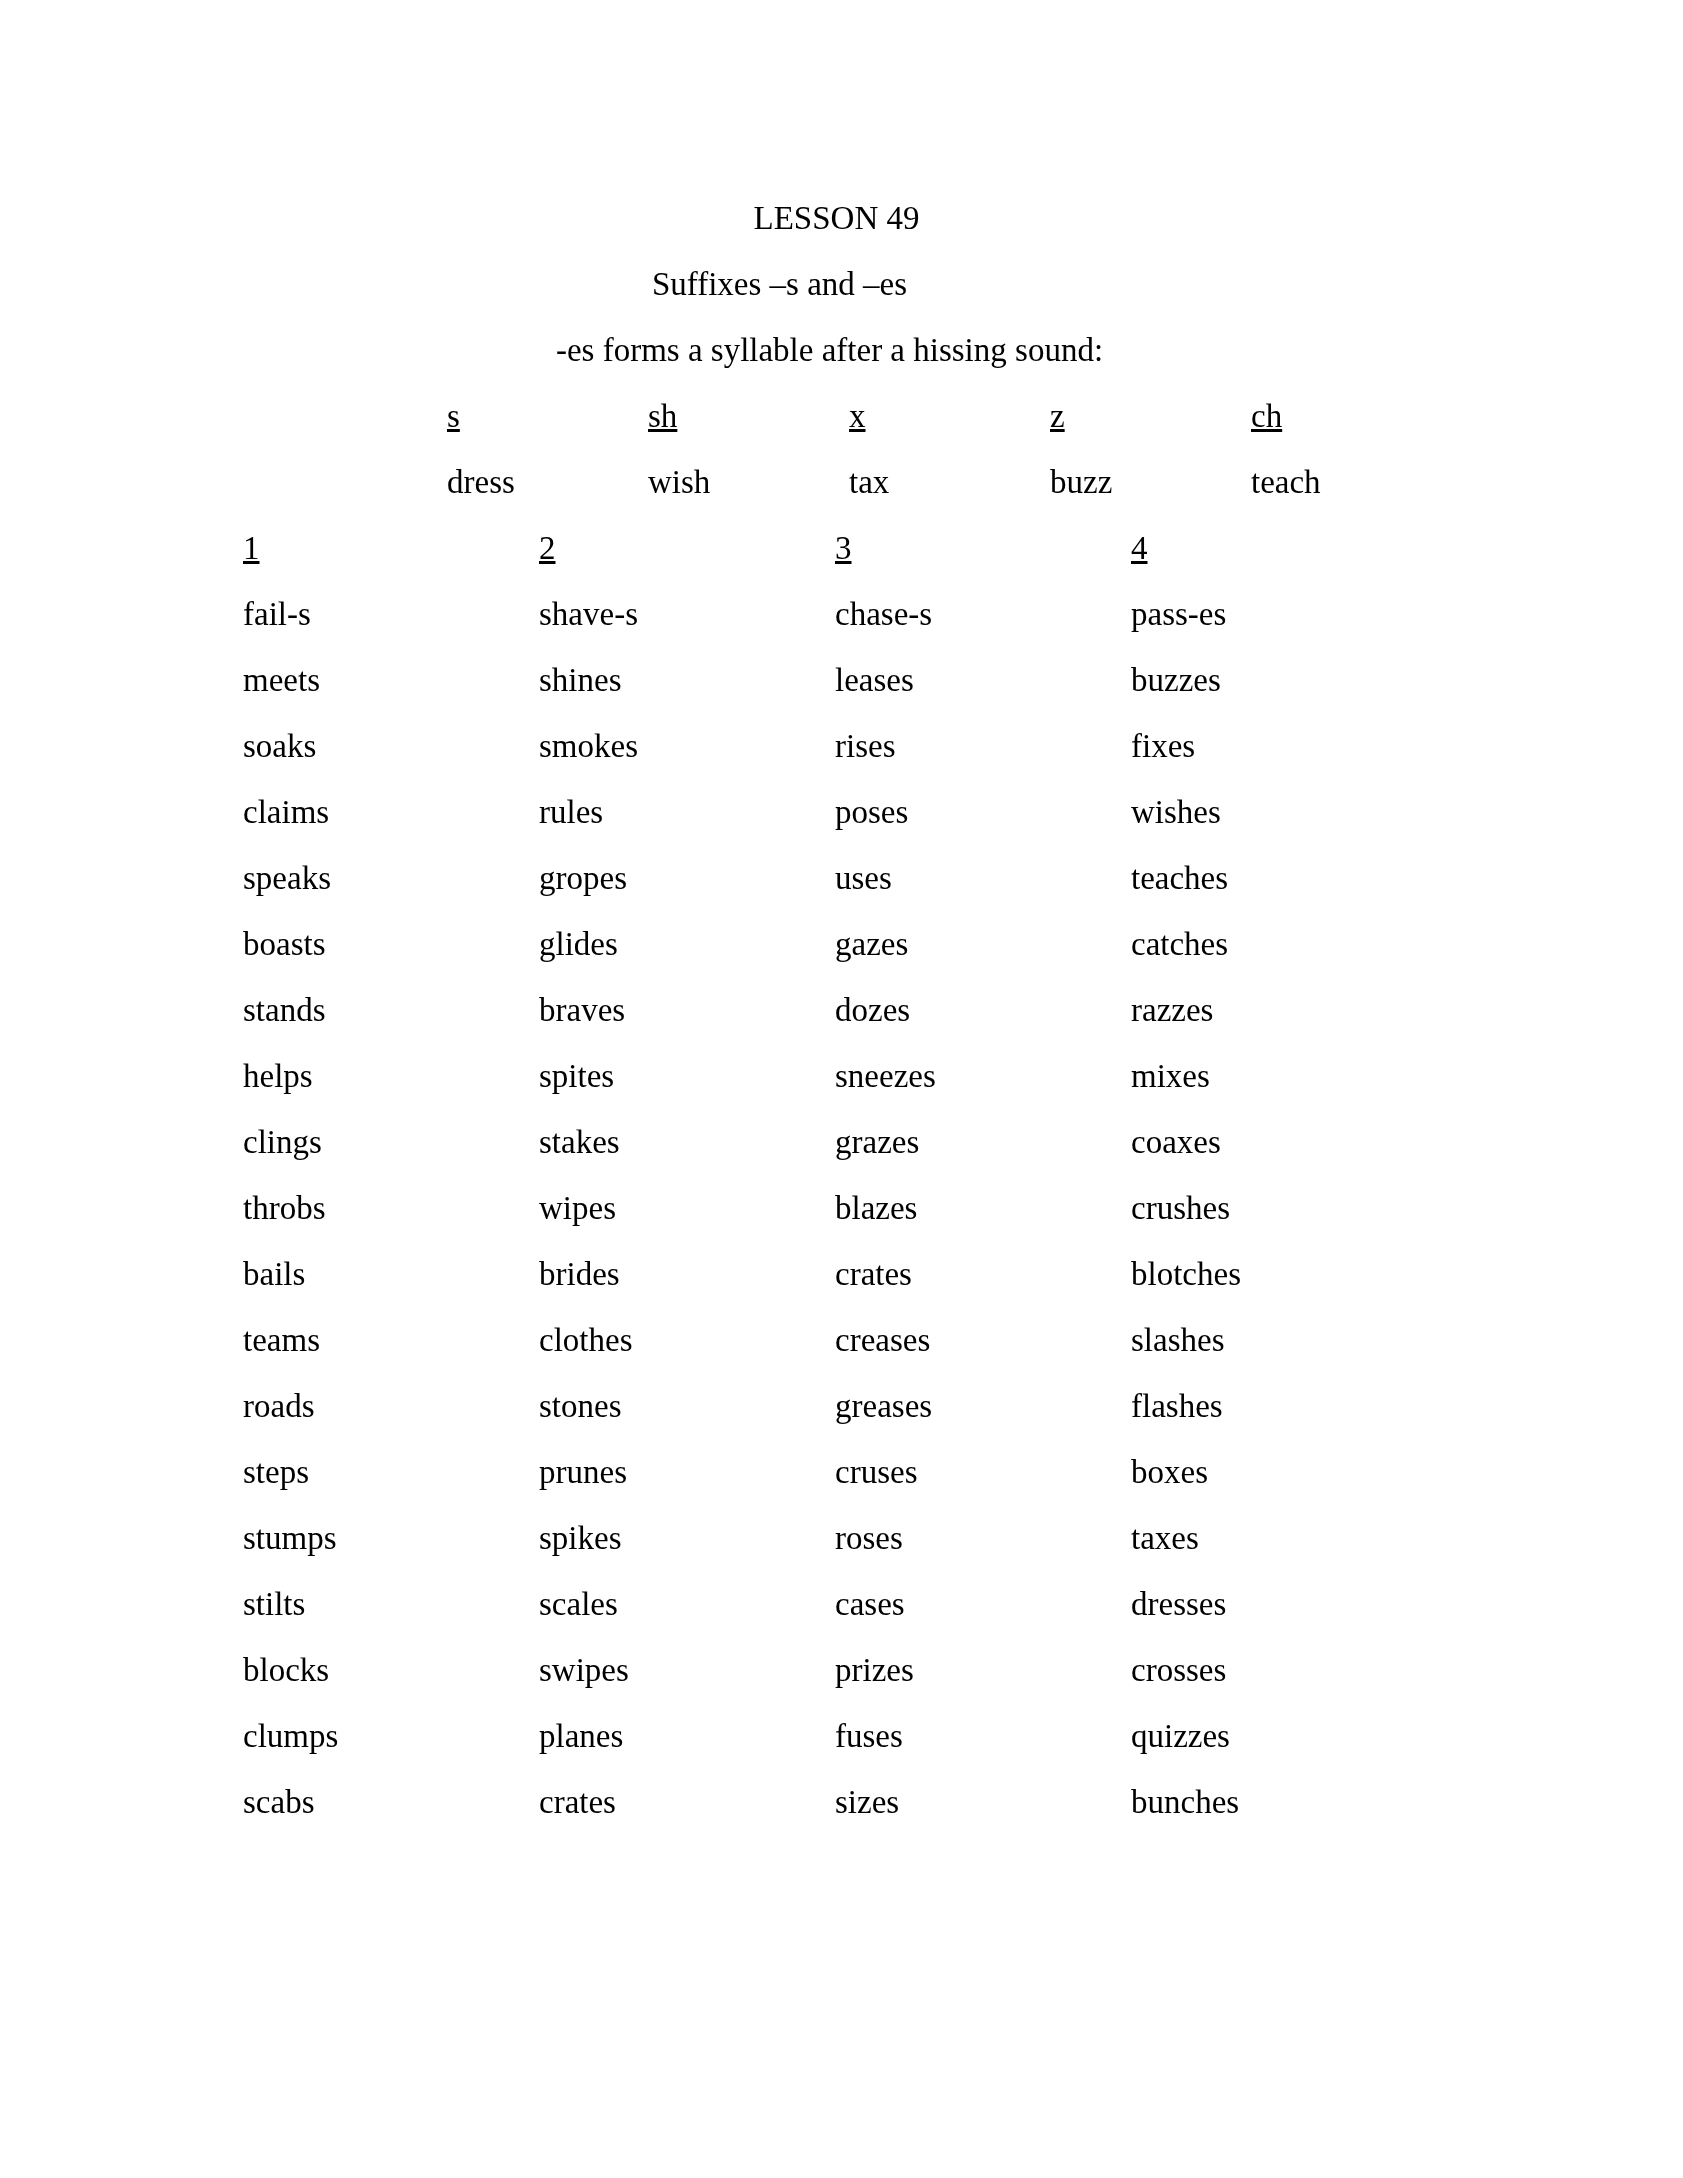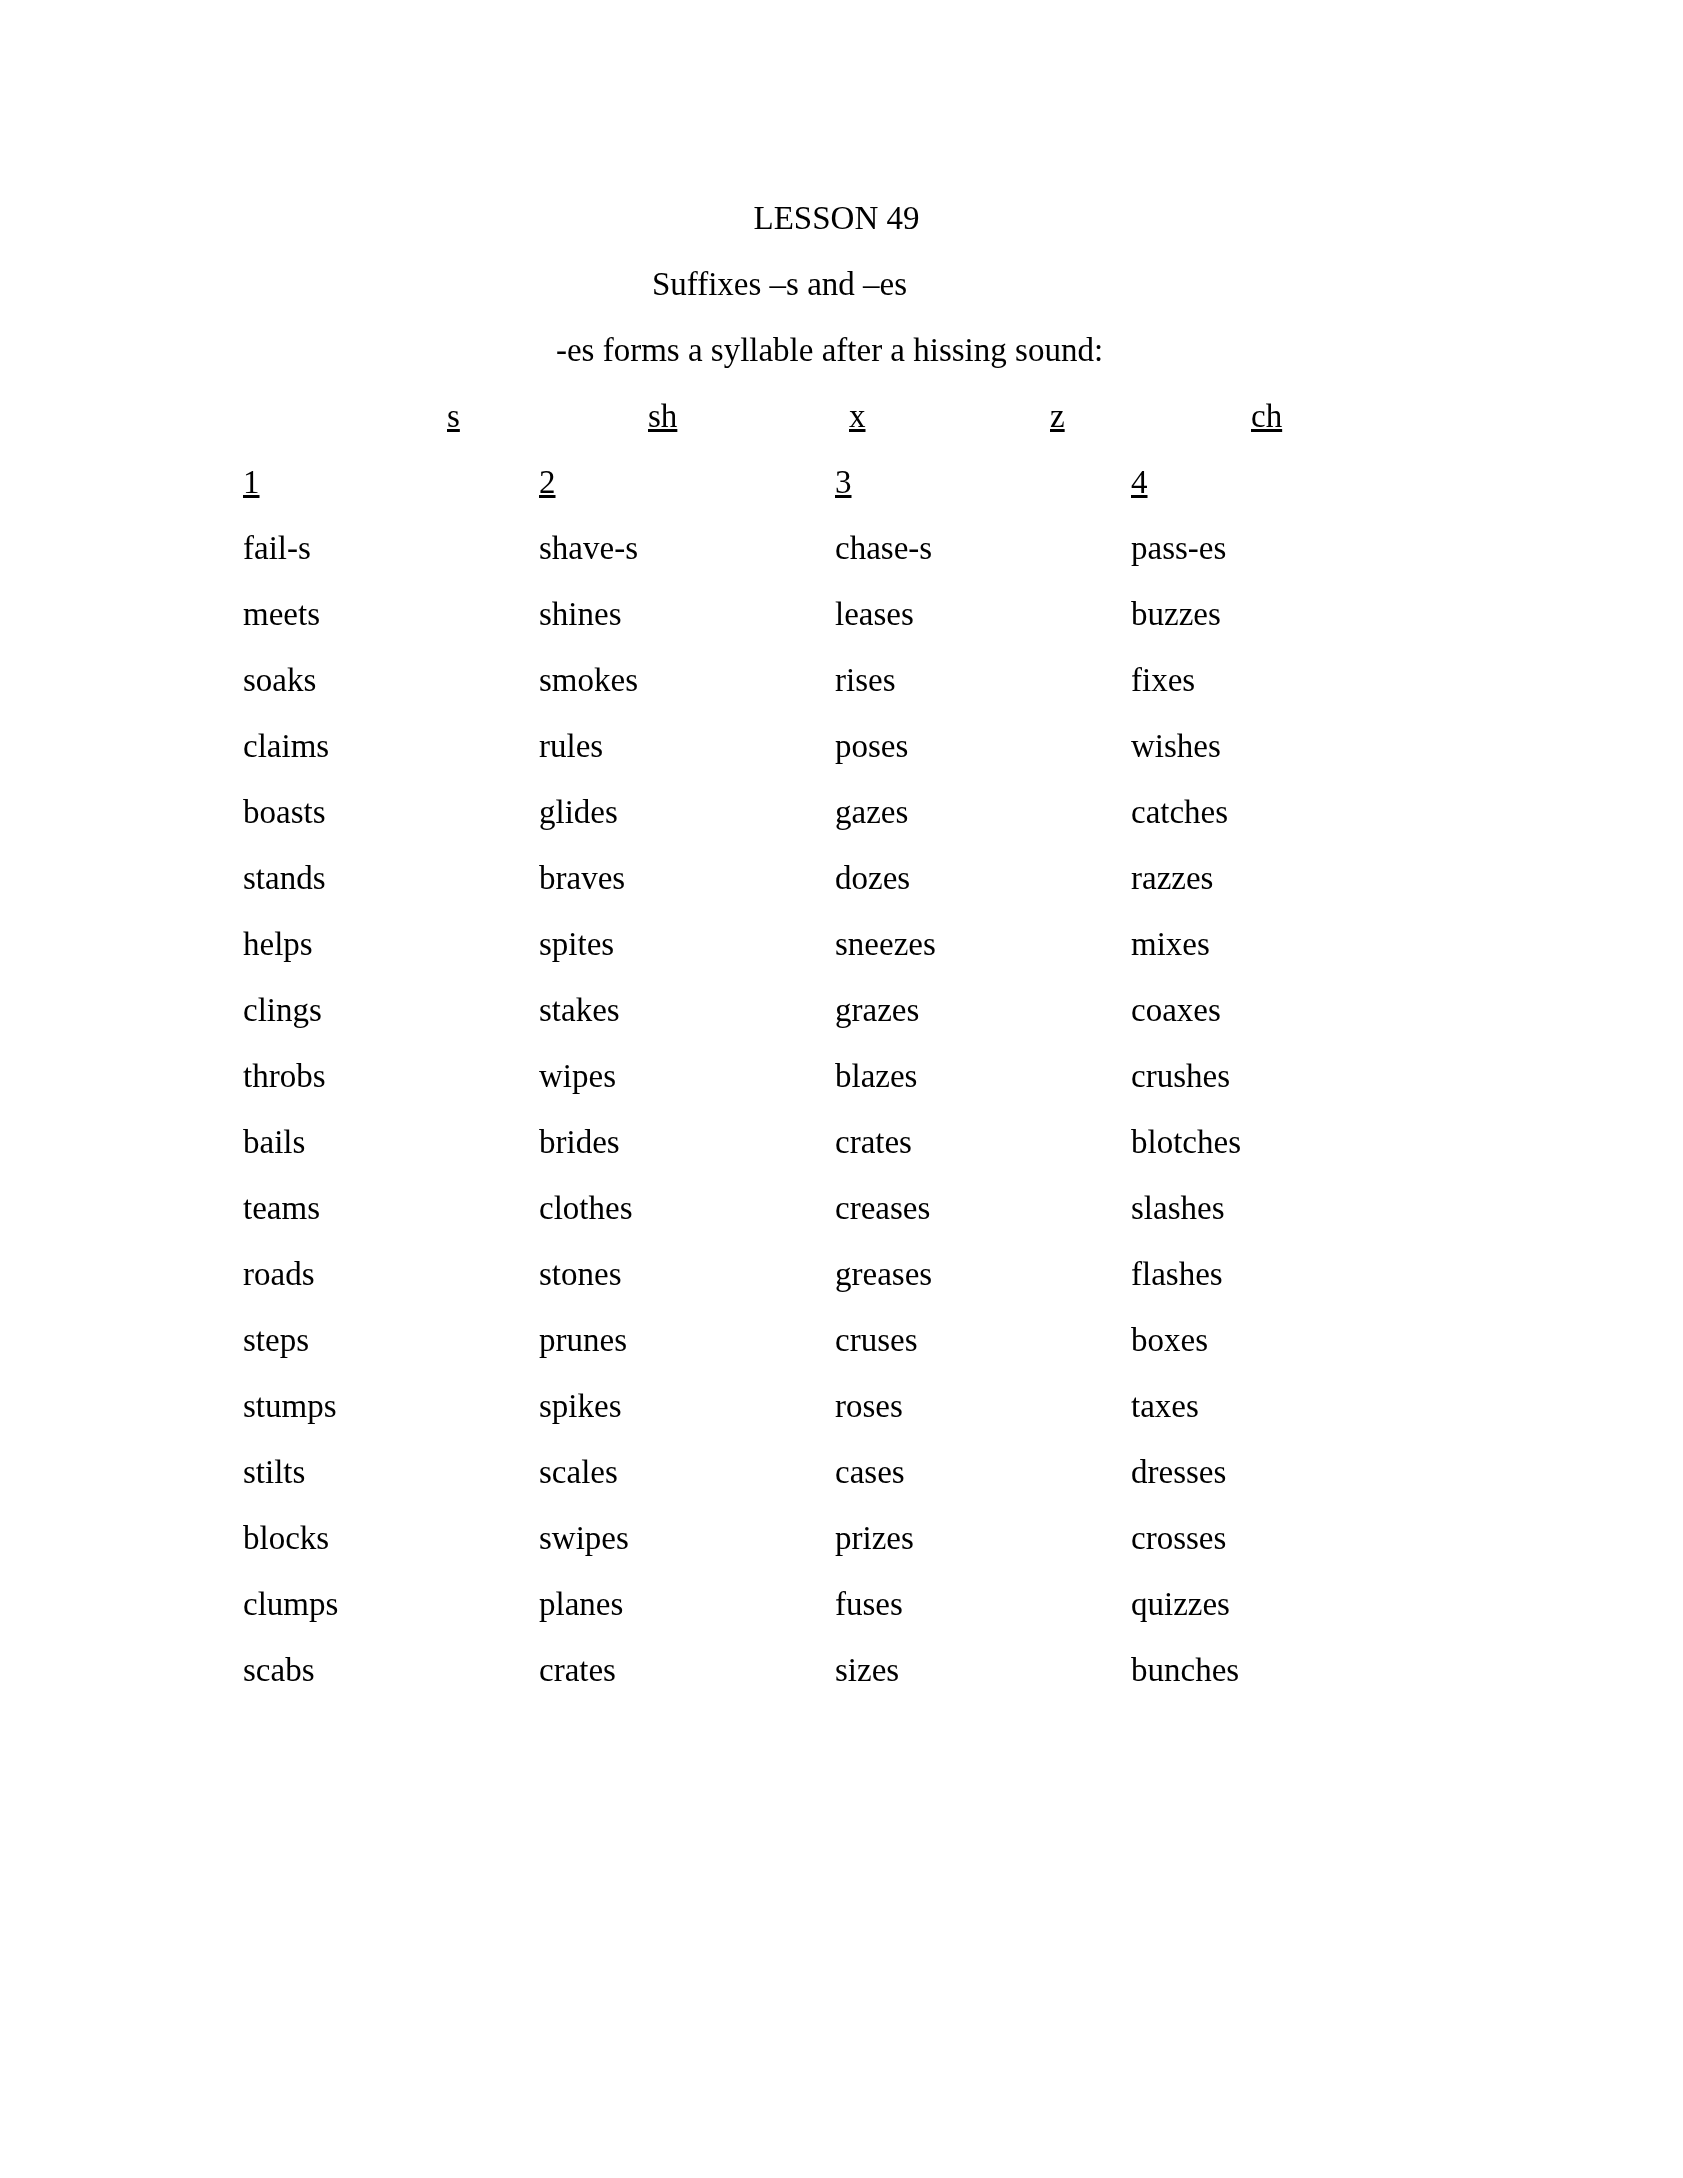--- a/index.html
+++ b/index.html
@@ -31,28 +31,30 @@
 </style>
 </head>
 <body>
 
 <div class="page">
   <div class="line center shift-title">LESSON 49</div>
   <div class="line center shift-subtitle">Suffixes –s and –es</div>
   <div class="line center shift-instruction">-es forms a syllable after a hissing sound:</div>
 
   <div class="ex-row"><span class="u">s</span><span class="u">sh</span><span class="u">x</span><span class="u">z</span><span class="u">ch</span></div>
+  <div class="ex-row"><span>dress</span><span>wish</span><span>tax</span><span>buzz</span><span>teach</span></div>
 
   <div class="col-row"><span class="u">1</span><span class="u">2</span><span class="u">3</span><span class="u">4</span></div>
 
   <div>
       <div class="col-row"><span>fail-s</span><span>shave-s</span><span>chase-s</span><span>pass-es</span></div>
       <div class="col-row"><span>meets</span><span>shines</span><span>leases</span><span>buzzes</span></div>
       <div class="col-row"><span>soaks</span><span>smokes</span><span>rises</span><span>fixes</span></div>
       <div class="col-row"><span>claims</span><span>rules</span><span>poses</span><span>wishes</span></div>
+      <div class="col-row"><span>speaks</span><span>gropes</span><span>uses</span><span>teaches</span></div>
       <div class="col-row"><span>boasts</span><span>glides</span><span>gazes</span><span>catches</span></div>
       <div class="col-row"><span>stands</span><span>braves</span><span>dozes</span><span>razzes</span></div>
       <div class="col-row"><span>helps</span><span>spites</span><span>sneezes</span><span>mixes</span></div>
       <div class="col-row"><span>clings</span><span>stakes</span><span>grazes</span><span>coaxes</span></div>
       <div class="col-row"><span>throbs</span><span>wipes</span><span>blazes</span><span>crushes</span></div>
       <div class="col-row"><span>bails</span><span>brides</span><span>crates</span><span>blotches</span></div>
       <div class="col-row"><span>teams</span><span>clothes</span><span>creases</span><span>slashes</span></div>
       <div class="col-row"><span>roads</span><span>stones</span><span>greases</span><span>flashes</span></div>
       <div class="col-row"><span>steps</span><span>prunes</span><span>cruses</span><span>boxes</span></div>
       <div class="col-row"><span>stumps</span><span>spikes</span><span>roses</span><span>taxes</span></div>

